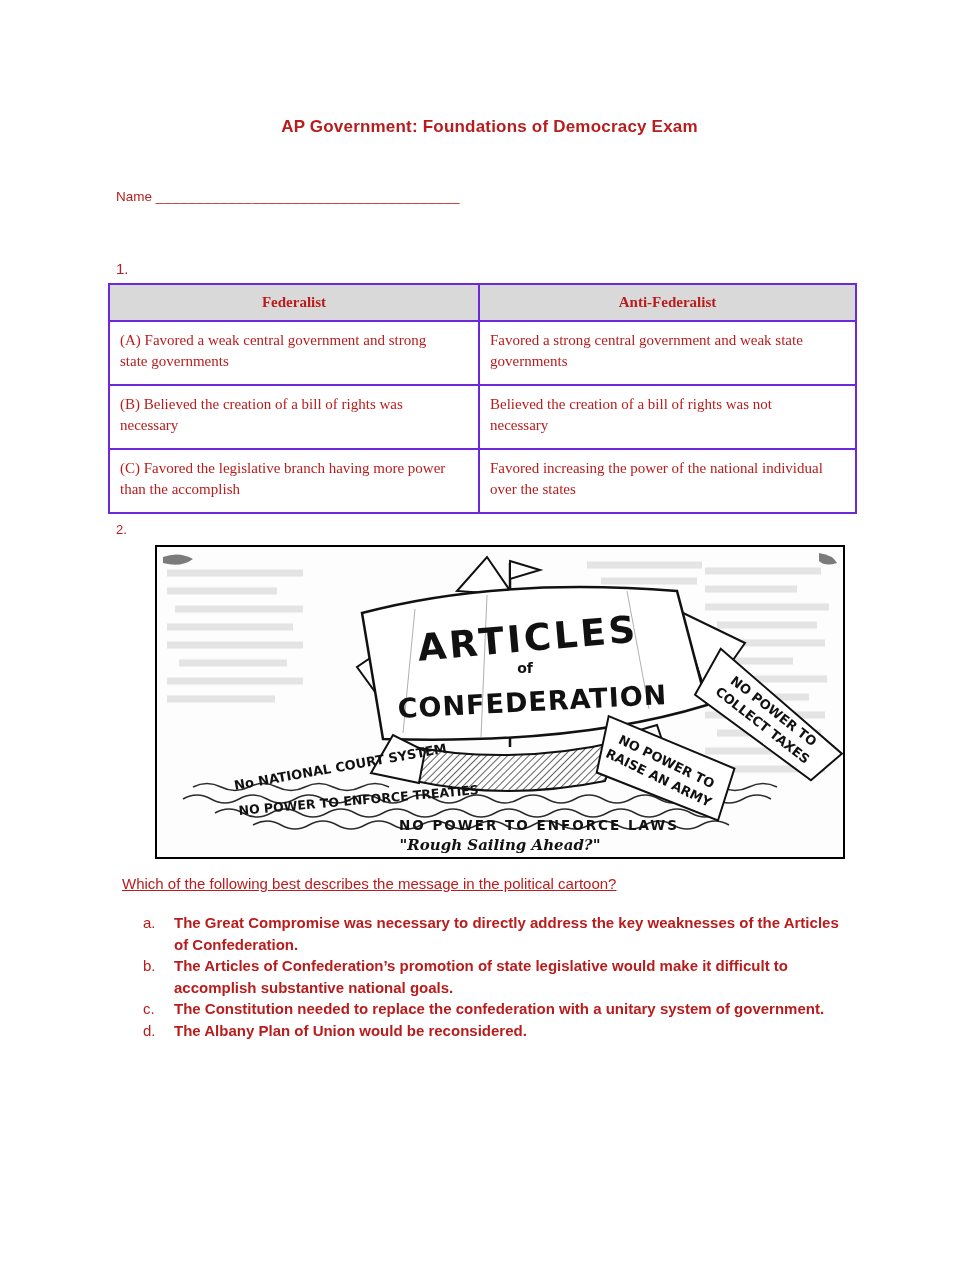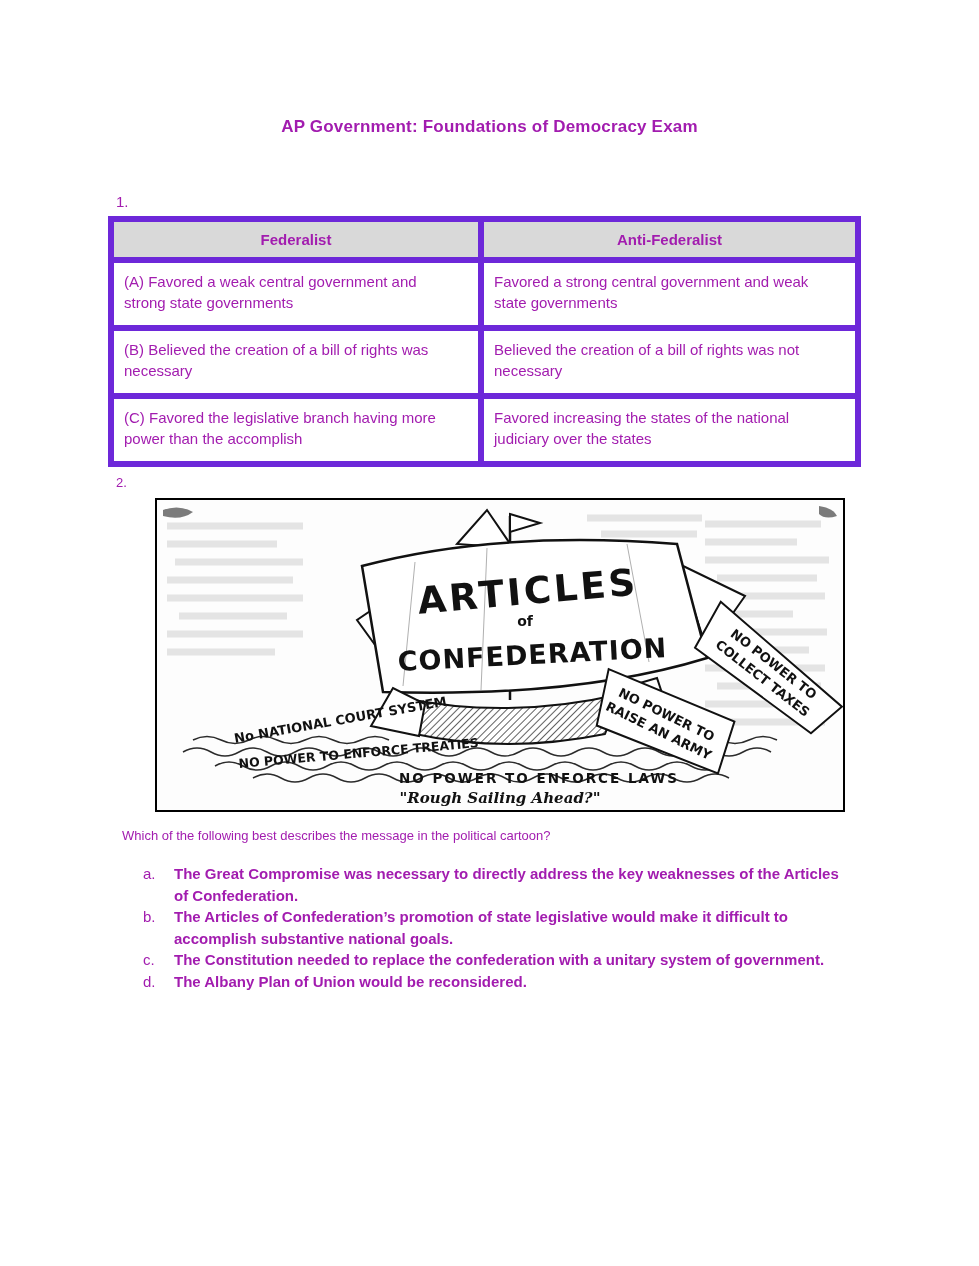--- a/index.html
+++ b/index.html
@@ -1,20 +1,20 @@
 <!DOCTYPE html>
 <html><head>
 <meta charset="utf-8">
 <style>
   html,body { margin:0; padding:0; background:#fff; }
   .page {
     position:relative;
     width:979px; height:1266px;
     background:#ffffff;
-    color:#a21caf;
+    color:#b91c1c;
     font-family:"Liberation Sans","DejaVu Sans",sans-serif;
     overflow:hidden;
     box-sizing:border-box;
   }
   .title {
     margin:0; padding-top:117px;
     text-align:center;
     font-size:17px; font-weight:bold;
     letter-spacing:0.2px;
   }
@@ -31,21 +31,22 @@
   .q-num { flex:none; width:28px; }
   .q-text { width:712px; }
   table.cmp-table {
     margin:4px 0 0 108px;
     width:747px;
     border-collapse:collapse;
     font-size:15px;
     table-layout:fixed;
   }
   .cmp-table th, .cmp-table td {
-    border:6px solid #6d28d9;
+    border:2px solid #6d28d9;
+    font-family:Liberation Serif, serif;
   }
   .cmp-table th {
     background:#d9d9d9;
     font-weight:bold;
     text-align:center;
     padding:9px 6px;
     font-size:15px;
   }
   .cmp-table td {
     padding:8px 26px 12px 10px;
@@ -60,37 +61,42 @@
   }
   .cartoon {
     margin:8px 0 0 155px;
     width:686px; height:310px;
     border:2px solid #000;
     background:#fdfdfd;
   }
   .cartoon svg { display:block; }
   .q2-text {
     margin:16px 0 0 122px;
-    font-size:13px;
+    font-size:15px;
+    text-decoration:underline;
   }
   .options {
     margin:20px 0 0 143px;
     font-size:15px; line-height:21.5px;
   }
   .opt { display:flex; }
   .opt-letter { flex:none; width:31px; }
   .opt-text { width:672px;font-weight:bold; }
 </style>
 </head>
 <body>
 
 <div class="page">
 
   <h1 class="title">AP Government: Foundations of Democracy Exam</h1>
 
+  <div class="name-row">
+    <span>Name</span>
+    <span class="name-line">______________________________________</span>
+  </div>
 
   <div class="question q1">
     <span class="q-num">1.</span>
   </div>
 
   <table class="cmp-table">
     <colgroup>
         <col class="c1">
         <col class="c2">
       </colgroup>
@@ -104,21 +110,21 @@
       <tr>
         <td>(A) Favored a weak central government and strong state governments</td>
         <td>Favored a strong central government and weak state governments</td>
       </tr>
       <tr>
         <td>(B) Believed the creation of a bill of rights was necessary</td>
         <td>Believed the creation of a bill of rights was not necessary</td>
       </tr>
       <tr>
         <td>(C) Favored the legislative branch having more power than the accomplish</td>
-        <td>Favored increasing the states of the national judiciary over the states</td>
+        <td>Favored increasing the power of the national individual over the states</td>
       </tr>
     </tbody>
   </table>
 
   <div class="q2-num">2.</div>
 
   <div class="cartoon">
     <svg width="686" height="310" viewBox="0 0 686 310" xmlns="http://www.w3.org/2000/svg">
       <defs>
         <pattern id="hatch" width="5" height="5" patternUnits="userSpaceOnUse" patternTransform="rotate(45)">

